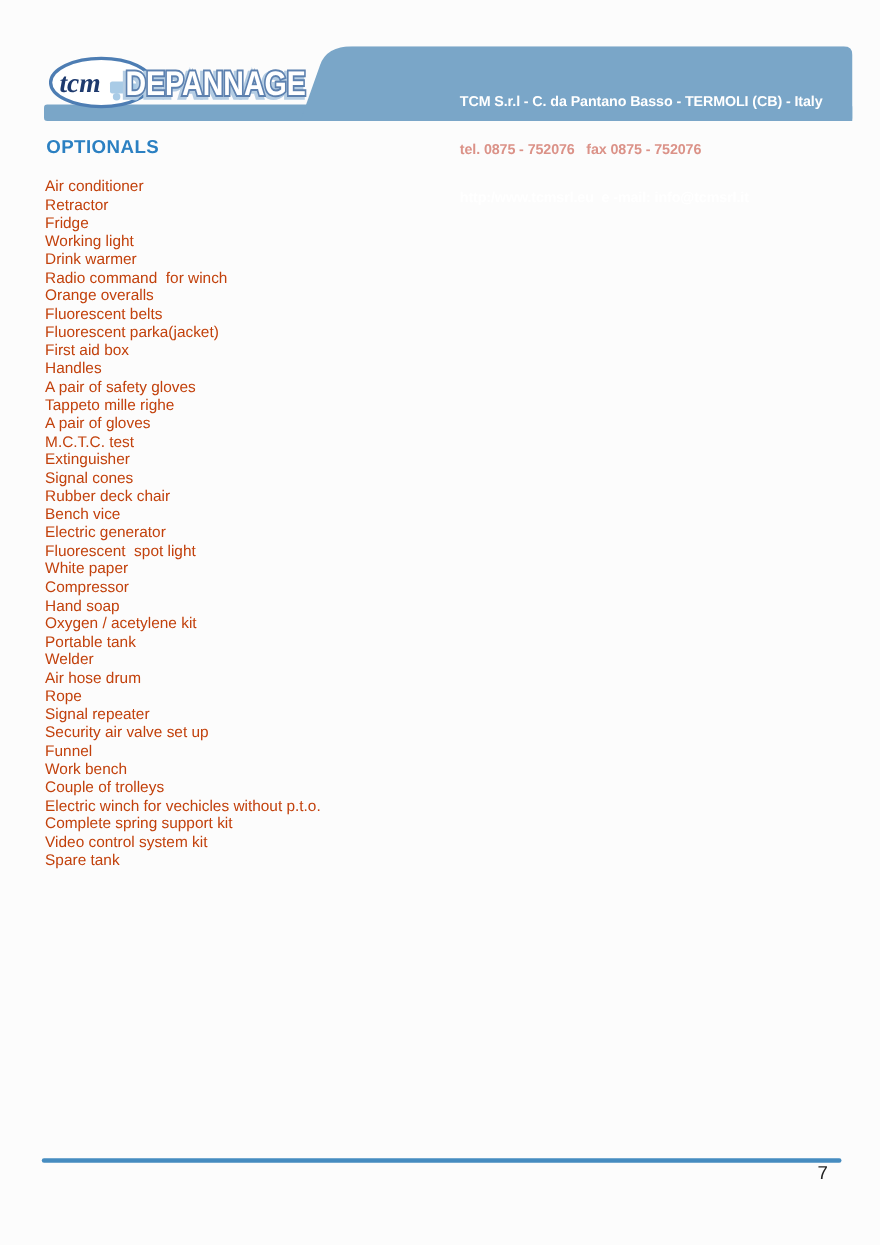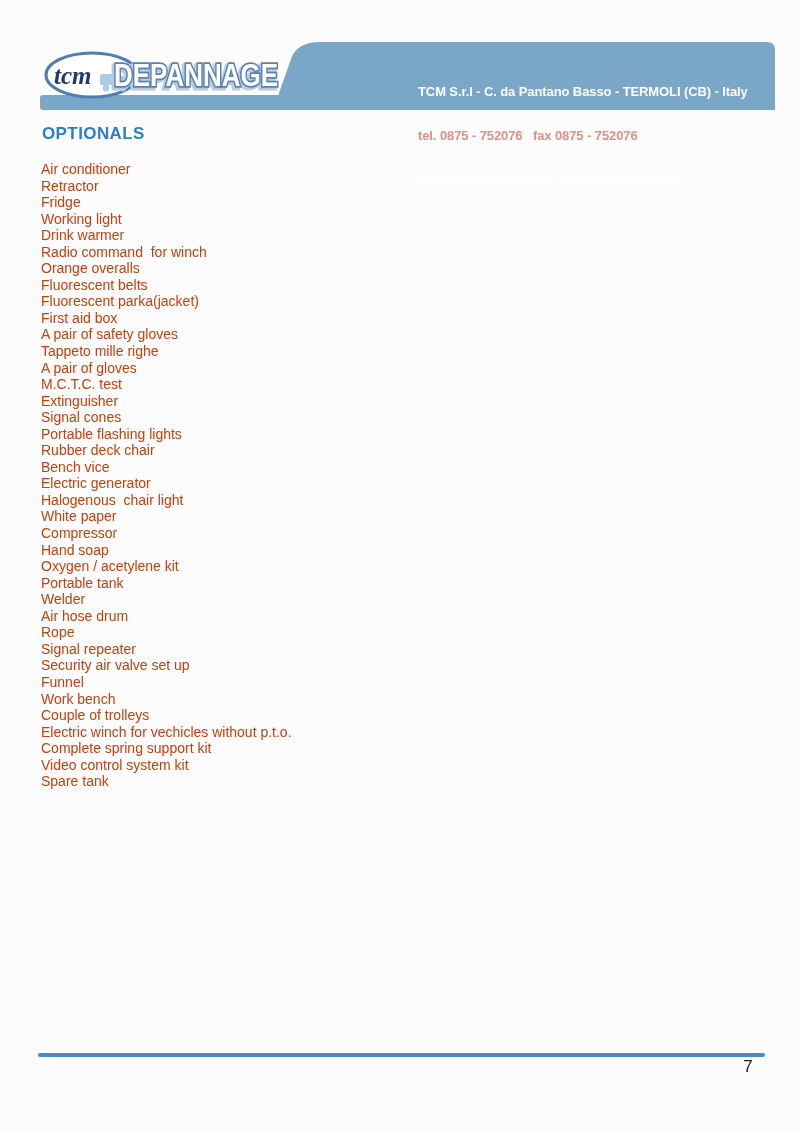--- a/index.html
+++ b/index.html
@@ -82,31 +82,31 @@
       <div class="list-item">Air conditioner</div>
       <div class="list-item">Retractor</div>
       <div class="list-item">Fridge</div>
       <div class="list-item">Working light</div>
       <div class="list-item">Drink warmer</div>
       <div class="list-item">Radio command  for winch</div>
       <div class="list-item">Orange overalls</div>
       <div class="list-item">Fluorescent belts</div>
       <div class="list-item">Fluorescent parka(jacket)</div>
       <div class="list-item">First aid box</div>
+      <div class="list-item">Handles</div>
       <div class="list-item">A pair of safety gloves</div>
       <div class="list-item">Tappeto mille righe</div>
       <div class="list-item">A pair of gloves</div>
       <div class="list-item">M.C.T.C. test</div>
       <div class="list-item">Extinguisher</div>
       <div class="list-item">Signal cones</div>
-      <div class="list-item">Portable flashing lights</div>
       <div class="list-item">Rubber deck chair</div>
       <div class="list-item">Bench vice</div>
       <div class="list-item">Electric generator</div>
-      <div class="list-item">Halogenous  chair light</div>
+      <div class="list-item">Fluorescent  spot light</div>
       <div class="list-item">White paper</div>
       <div class="list-item">Compressor</div>
       <div class="list-item">Hand soap</div>
       <div class="list-item">Oxygen / acetylene kit</div>
       <div class="list-item">Portable tank</div>
       <div class="list-item">Welder</div>
       <div class="list-item">Air hose drum</div>
       <div class="list-item">Rope</div>
       <div class="list-item">Signal repeater</div>
       <div class="list-item">Security air valve set up</div>

